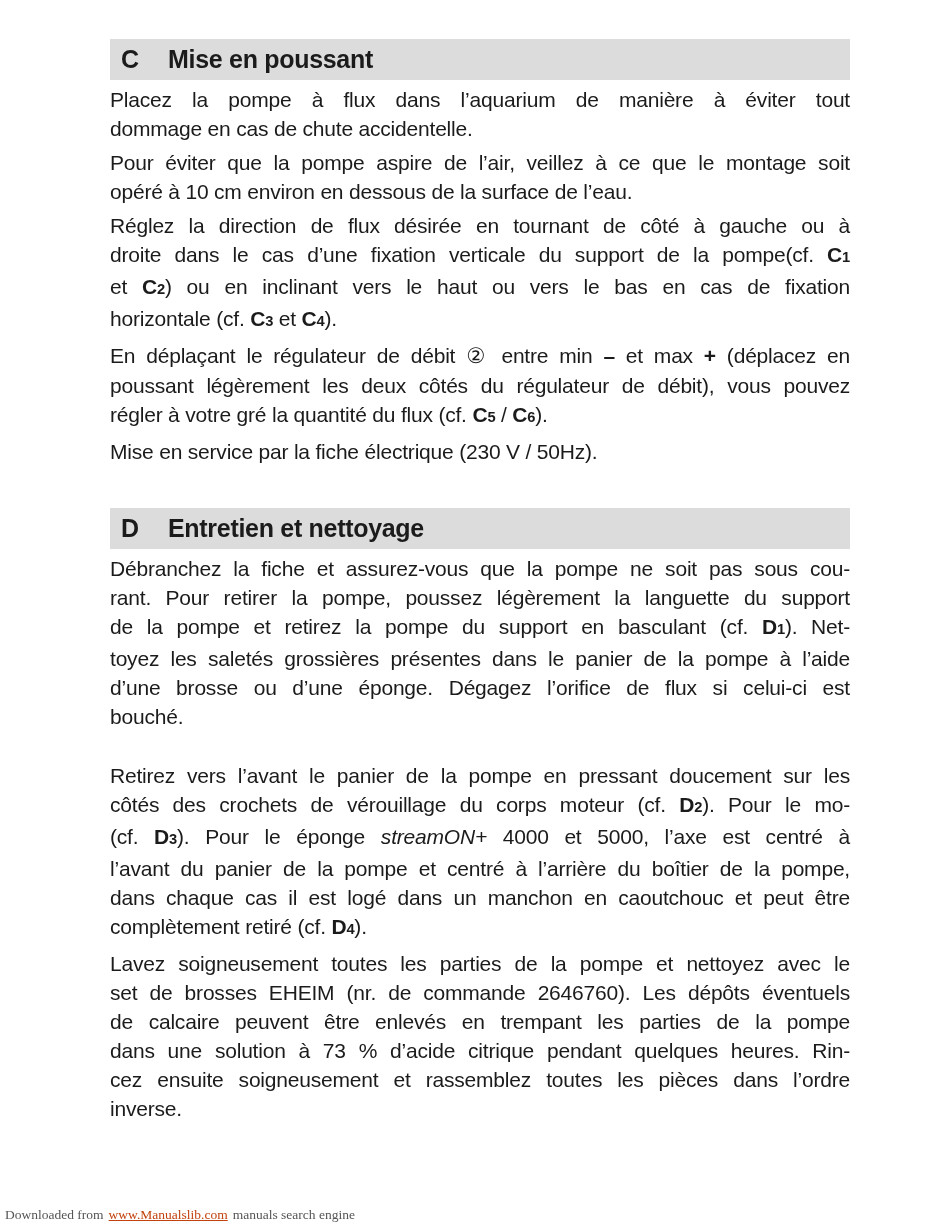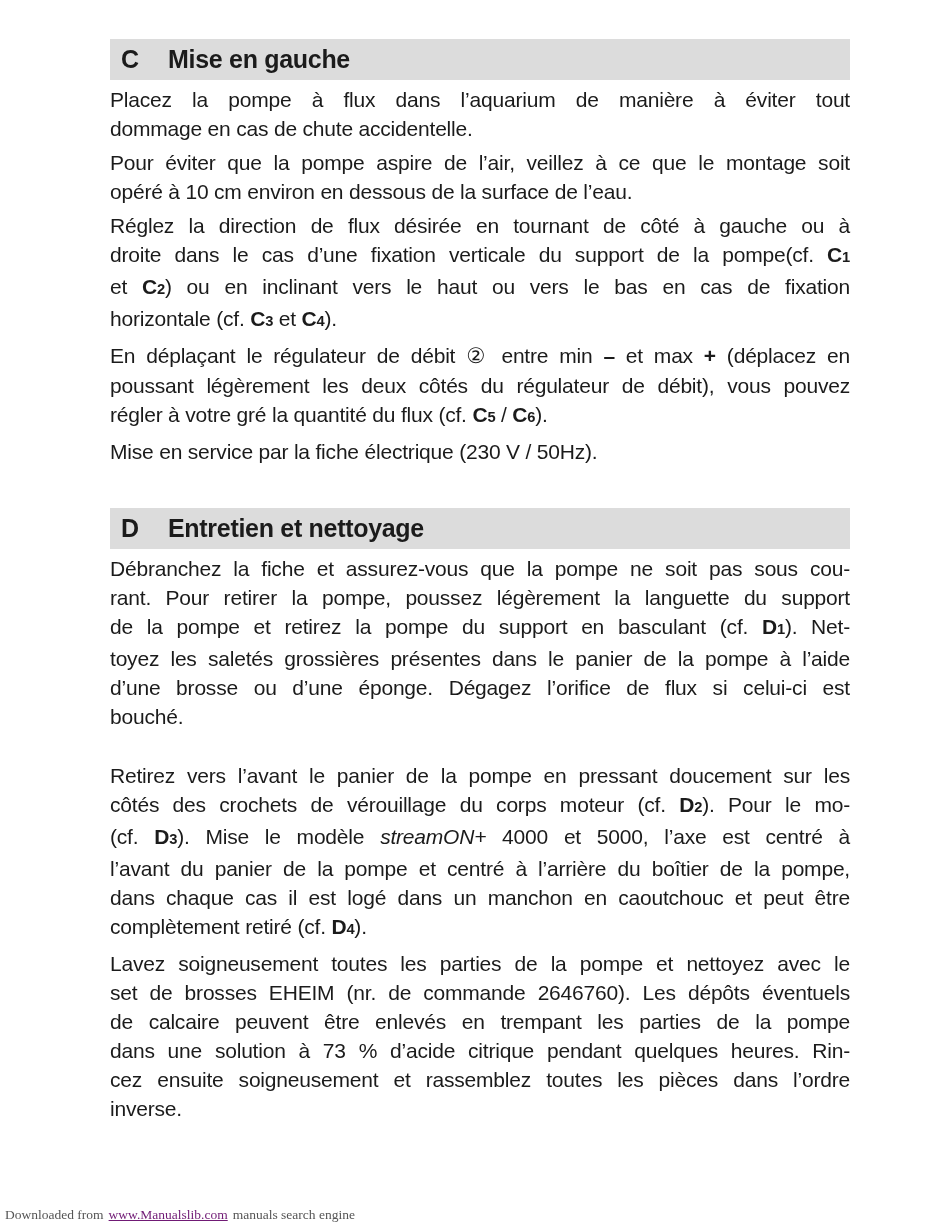--- a/index.html
+++ b/index.html
@@ -45,34 +45,34 @@
 
   .footer {
     position: absolute;
     left: 5px;
     bottom: 6px;
     font-family: "Liberation Serif", serif;
     font-size: 13.5px;
     color: #555555;
   }
   .footer a {
-    color: #701a75;
+    color: #c2410c;
     text-decoration: underline;
     margin: 0 5px;
   }
 </style>
 </head>
 <body>
 
 <div class="page">
   <div class="content" id="sections-root">
       <section class="section">
         <div class="sec-bar">
           <span class="sec-letter">C</span>
-          <span class="sec-title">Mise en gauche</span>
+          <span class="sec-title">Mise en poussant</span>
         </div>
         <div class="para">
           <div class="line"><span>Placez la pompe à flux dans l’aquarium de manière à éviter tout</span></div>
           <div class="line last"><span>dommage en cas de chute accidentelle.</span></div>
         </div>
         <div class="para">
           <div class="line"><span>Pour éviter que la pompe aspire de l’air, veillez à ce que le montage soit</span></div>
           <div class="line last"><span>opéré à 10 cm environ en dessous de la surface de l’eau.</span></div>
         </div>
         <div class="para">
@@ -99,21 +99,21 @@
           <div class="line"><span>Débranchez la fiche et assurez-vous que la pompe ne soit pas sous cou-</span></div>
           <div class="line"><span>rant. Pour retirer la pompe, poussez légèrement la languette du support</span></div>
           <div class="line"><span>de la pompe et retirez la pompe du support en basculant (cf. </span><span class="b">D</span><span class="bs">1</span><span>). Net-</span></div>
           <div class="line"><span>toyez les saletés grossières présentes dans le panier de la pompe à l’aide</span></div>
           <div class="line"><span>d’une brosse ou d’une éponge. Dégagez l’orifice de flux si celui-ci est</span></div>
           <div class="line last"><span>bouché.</span></div>
         </div>
         <div class="para gap">
           <div class="line"><span>Retirez vers l’avant le panier de la pompe en pressant doucement sur les</span></div>
           <div class="line"><span>côtés des crochets de vérouillage du corps moteur (cf. </span><span class="b">D</span><span class="bs">2</span><span>). Pour le mo-</span></div>
-          <div class="line"><span>(cf. </span><span class="b">D</span><span class="bs">3</span><span>). Mise le modèle </span><span class="i">streamON+</span><span> 4000 et 5000, l’axe est centré à</span></div>
+          <div class="line"><span>(cf. </span><span class="b">D</span><span class="bs">3</span><span>). Pour le éponge </span><span class="i">streamON+</span><span> 4000 et 5000, l’axe est centré à</span></div>
           <div class="line"><span>l’avant du panier de la pompe et centré à l’arrière du boîtier de la pompe,</span></div>
           <div class="line"><span>dans chaque cas il est logé dans un manchon en caoutchouc et peut être</span></div>
           <div class="line last"><span>complètement retiré (cf. </span><span class="b">D</span><span class="bs">4</span><span>).</span></div>
         </div>
         <div class="para">
           <div class="line"><span>Lavez soigneusement toutes les parties de la pompe et nettoyez avec le</span></div>
           <div class="line"><span>set de brosses EHEIM (nr. de commande 2646760). Les dépôts éventuels</span></div>
           <div class="line"><span>de calcaire peuvent être enlevés en trempant  les parties de la pompe</span></div>
           <div class="line"><span>dans une solution à 73 % d’acide citrique pendant quelques heures. Rin-</span></div>
           <div class="line"><span>cez ensuite soigneusement et rassemblez toutes les pièces dans l’ordre</span></div>

